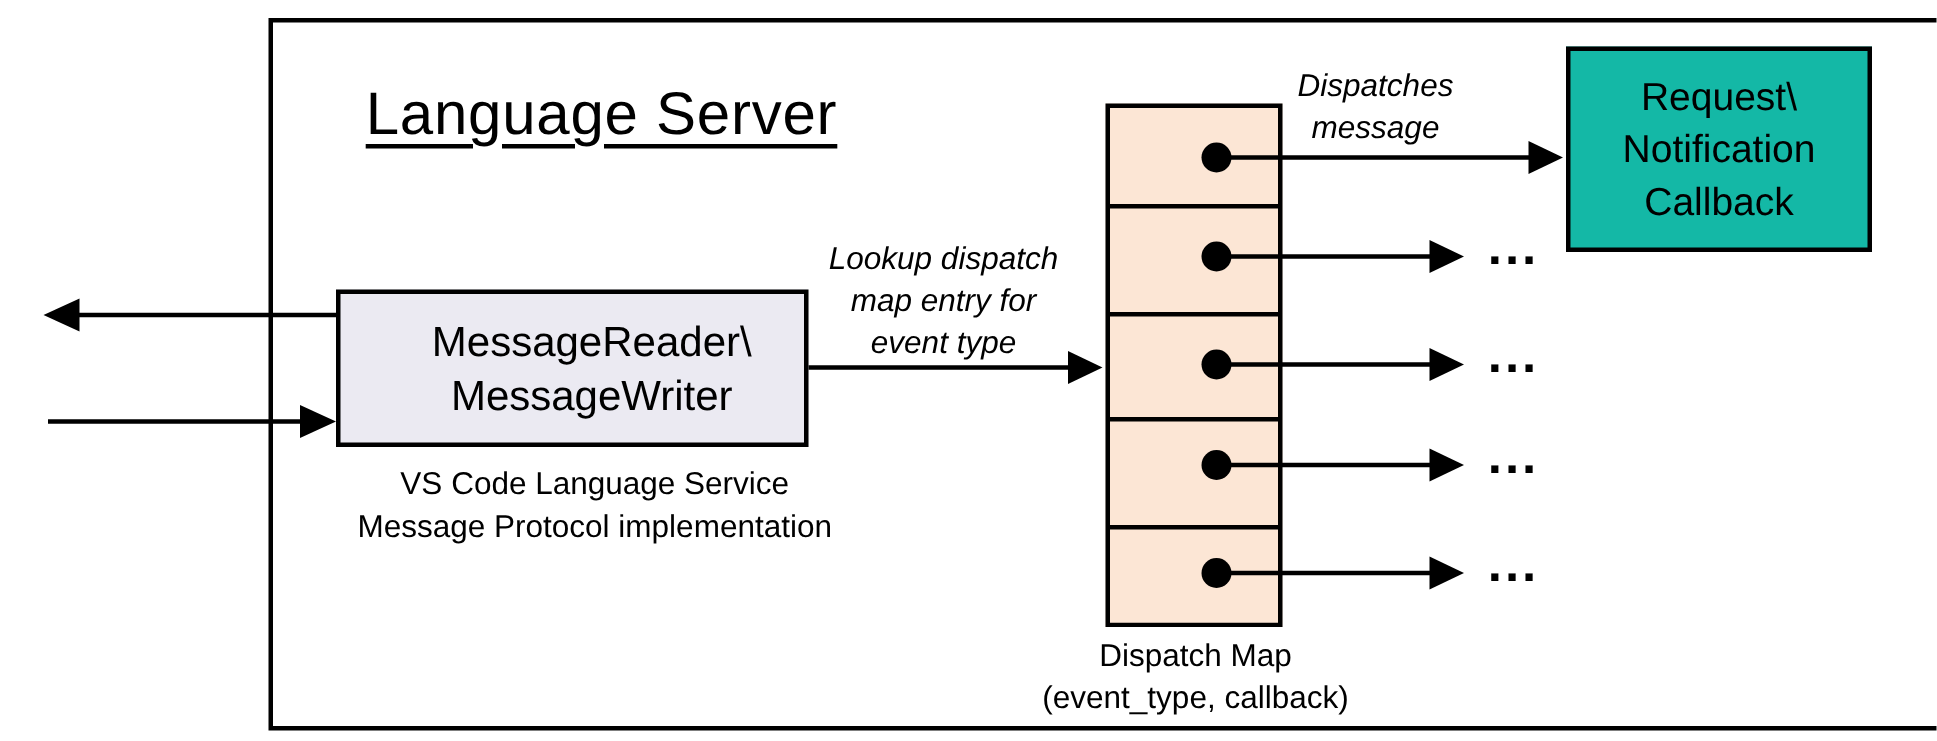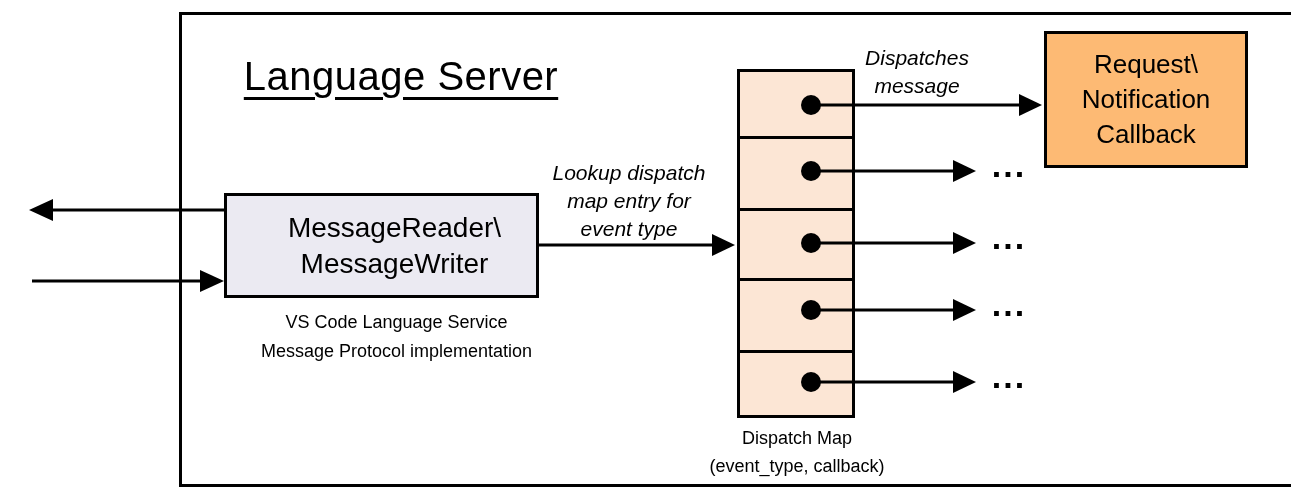--- a/index.html
+++ b/index.html
@@ -51,29 +51,29 @@
     width: 315px; height: 105px;
     background: #EBEAF2;
     font-size: 28px;
     line-height: 36px;
     padding-left: 26px;
   }
 
   .callback-box {
     left: 1020px; top: 31px;
     width: 204px; height: 137px;
-    background: #fdba74;
+    background: #14b8a6;
     font-size: 26px;
     line-height: 35px;
   }
 
   .caption {
     position: absolute;
     text-align: center;
-    font-size: 18px;
+    font-size: 21px;
     line-height: 28px;
     white-space: pre-line;
   }
 
   .reader-caption { left: 190px; top: 308px; width: 365px; line-height: 29px; }
   .map-caption    { left: 653px; top: 424px; width: 240px; }
   .callback-caption { left: 1021px; top: 184px; width: 250px; font-size: 20px; line-height: 29px; }
 
   .flow-label {
     position: absolute;

